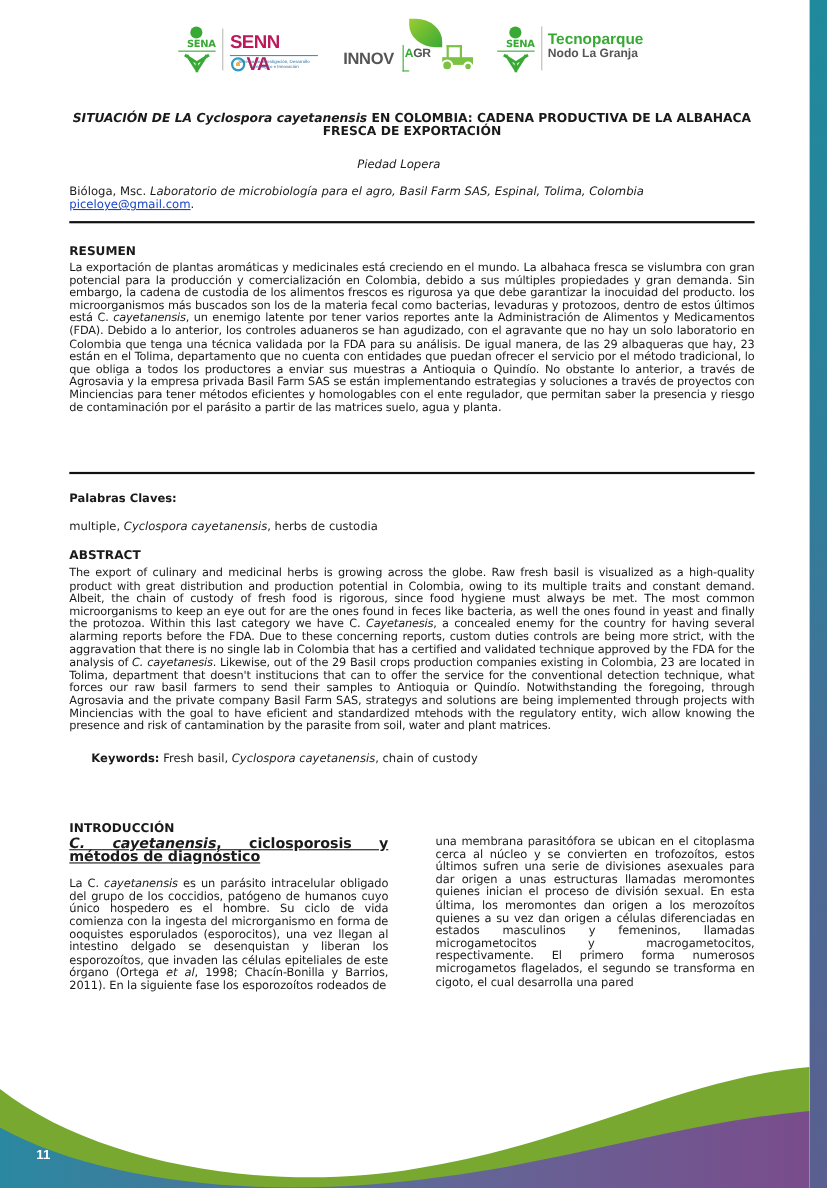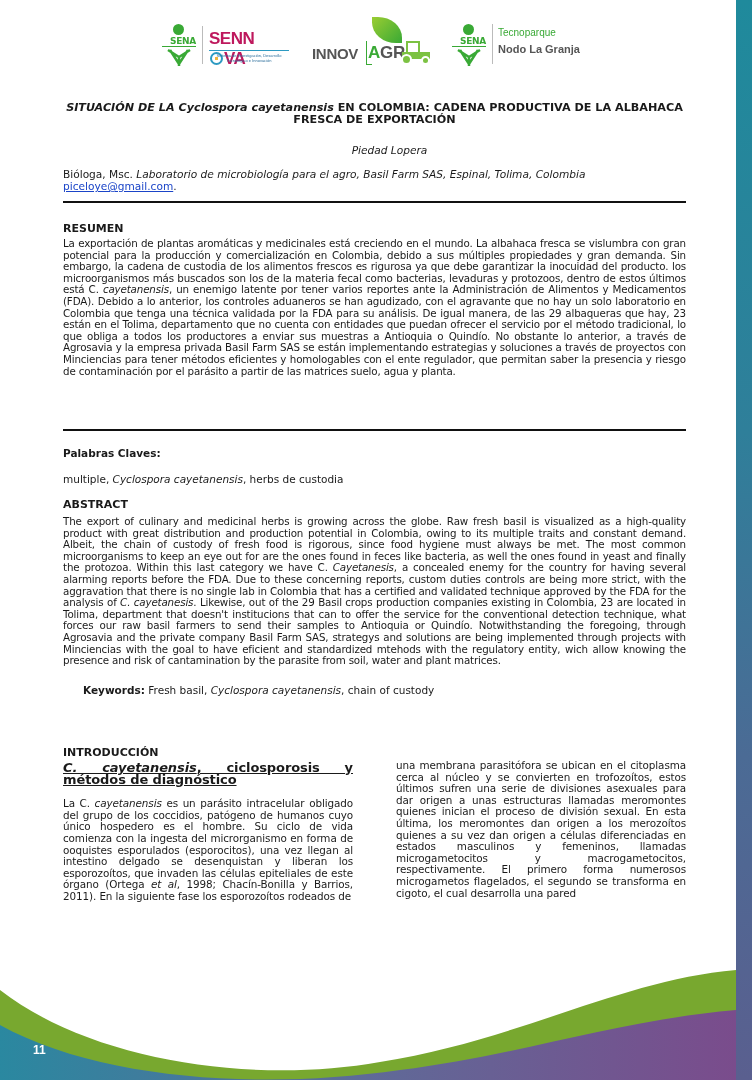--- a/index.html
+++ b/index.html
@@ -21,35 +21,35 @@
   .divider-v { position: absolute; width: 1px; background: #bbbbbb; }
 
   .sennova { left: 0; }
   .sennova .brand { position: absolute; left: 49px; top: 9px; font-family: "Liberation Sans", sans-serif; font-weight: bold; font-size: 17px; color: #be185d; letter-spacing: -0.5px; }
   .sennova .brand-o { display: inline-block; width: 13px; height: 13px; border: 2px solid #2d9ac2; border-radius: 50%; vertical-align: -1px; margin: 0 1px; background: radial-gradient(circle, #f0b53c 0 30%, transparent 31%); }
   .sennova .underline { position: absolute; left: 49px; top: 30px; width: 80px; height: 1px; background: #2d9ac2; }
   .sennova .tag { position: absolute; left: 49px; top: 33px; width: 80px; font-family: "Liberation Sans", sans-serif; font-size: 4px; line-height: 5px; color: #2d6f9c; text-align: center; }
 
   .innov { left: 152px; top: -5px; width: 120px; height: 60px; }
   .innov .w1 { position: absolute; left: 0; top: 30px; font-family: "Liberation Sans", sans-serif; font-weight: bold; font-size: 15px; color: #555; letter-spacing: -0.3px; }
-  .innov .w2 { position: absolute; left: 56px; top: 28px; font-family: "Liberation Sans", sans-serif; font-weight: bold; font-size: 17px; color: #555; letter-spacing: -0.3px; }
+  .innov .w2 { position: absolute; left: 56px; top: 28px; font-family: "Liberation Sans", sans-serif; font-weight: bold; font-size: 11px; color: #555; letter-spacing: -0.3px; }
   .innov .w2 .g { color: #39a935; }
   .innov .leaf { position: absolute; left: 60px; top: 2px; width: 30px; height: 26px; background: linear-gradient(135deg, #9acd32, #39a935); border-radius: 0 80% 0 80%; }
   .innov .stem { position: absolute; left: 54px; top: 26px; width: 6px; height: 24px; border-left: 1.5px solid #39a935; border-bottom: 1.5px solid #39a935; }
   .innov .tractor { position: absolute; left: 88px; top: 26px; width: 32px; height: 22px; }
   .innov .tractor .cab { position: absolute; left: 6px; top: 0; width: 14px; height: 12px; border: 2px solid #7cc242; border-bottom: none; }
   .innov .tractor .body { position: absolute; left: 2px; top: 11px; width: 28px; height: 7px; background: #7cc242; }
   .innov .tractor .wheel1 { position: absolute; left: 1px; top: 13px; width: 11px; height: 11px; border-radius: 50%; background: #7cc242; border: 2px solid #fff; }
   .innov .tractor .wheel2 { position: absolute; left: 21px; top: 15px; width: 9px; height: 9px; border-radius: 50%; background: #7cc242; border: 2px solid #fff; }
 
   .tecno { left: 290px; }
-  .tecno .name1 { position: absolute; left: 48px; top: 7px; font-family: "Liberation Sans", sans-serif; font-weight: normal; font-size: 10px; color: #39a935; white-space: nowrap; }
+  .tecno .name1 { position: absolute; left: 48px; top: 7px; font-family: "Liberation Sans", sans-serif; font-weight: bold; font-size: 14px; color: #39a935; white-space: nowrap; }
   .tecno .name2 { position: absolute; left: 48px; top: 23px; font-family: "Liberation Sans", sans-serif; font-weight: bold; font-size: 11px; color: #555; white-space: nowrap; }
   .title { position: absolute; left: 63px; top: 102px; width: 623px; text-align: center; font-weight: bold; font-size: 11.2px; line-height: 12px; }
-  .author { position: absolute; left: 78px; top: 144px; width: 623px; text-align: center; font-style: italic; font-size: 10.6px; }
+  .author { position: absolute; left: 51px; top: 144px; width: 623px; text-align: center; font-style: italic; font-size: 10.6px; }
   .affil { position: absolute; left: 63px; top: 168px; width: 623px; text-align: left; font-size: 10.6px; line-height: 12px; }
   .affil a { color: #1a44c8; text-decoration: underline; }
   .rule { position: absolute; left: 63px; width: 623px; height: 2px; background: #111; }
   .h2 { position: absolute; left: 63px; font-weight: bold; font-size: 11px; }
   .para { position: absolute; left: 63px; width: 623px; font-size: 10.3px; line-height: 11.6px; text-align: justify; letter-spacing: -0.15px; }
   .kw { position: absolute; left: 63px; font-size: 10.5px; }
 
   .col { position: absolute; width: 290px; font-size: 10.4px; line-height: 11.6px; text-align: justify; letter-spacing: -0.1px; }
   .col-left { left: 63px; }
   .col-right { left: 396px; }

